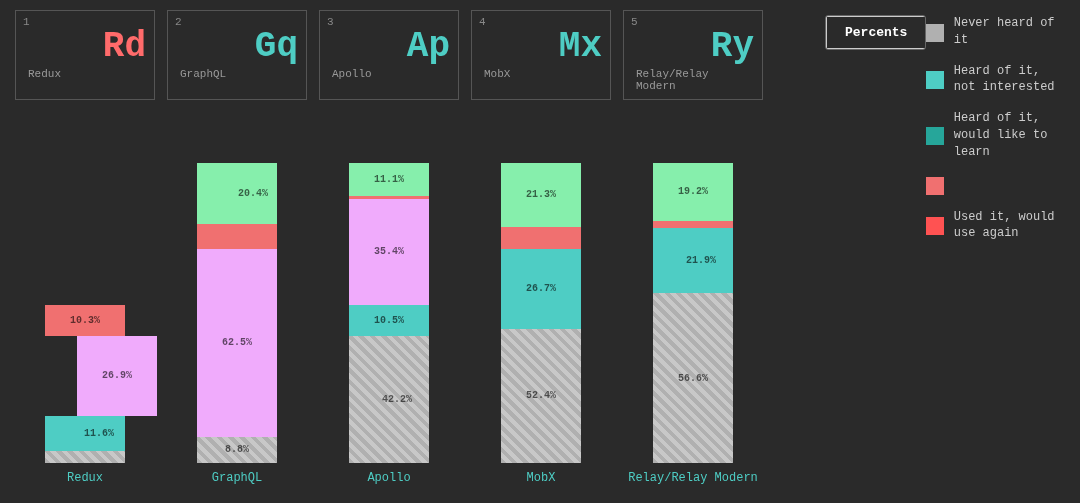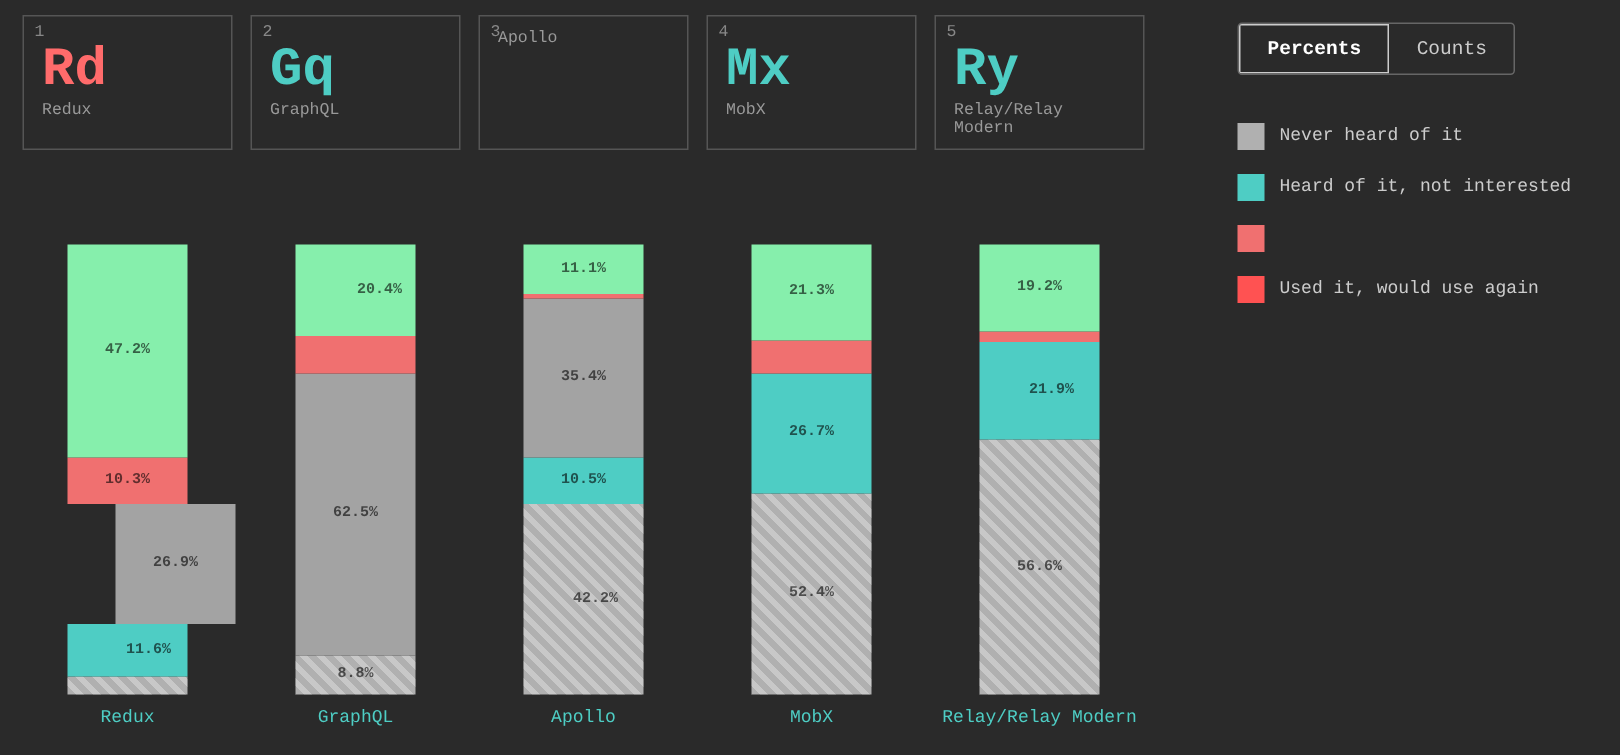--- a/index.html
+++ b/index.html
@@ -46,20 +46,21 @@
       left: 7px;
     }
 
     .card-abbr {
       font-size: 36px;
       font-weight: bold;
       color: #ff6b6b;
       margin-top: 12px;
       margin-left: 4px;
       line-height: 1;
+      text-align: right;
     }
 
     .card-abbr.teal { color: #4ecdc4; }
     .card-abbr.red { color: #ff6b6b; }
 
     .card-name {
       font-size: 11px;
       color: #999;
       margin-top: 3px;
       margin-left: 4px;
@@ -107,21 +108,21 @@
         rgba(255,255,255,0.3) 4px,
         rgba(255,255,255,0.3) 8px
       );
     }
 
     .seg-teal-light {
       background: #4ecdc4;
     }
 
     .seg-teal-dark {
-      background: #a3a3a3;
+      background: #f0abfc;
     }
 
     .seg-salmon {
       background: #f48fb1;
       background: #f07070;
     }
 
     .seg-red {
       background: #86efac;
     }
@@ -129,21 +130,21 @@
     .bar-label {
       font-size: 12px;
       color: #4ecdc4;
       margin-top: 8px;
       text-align: center;
     }
 
     .right-panel {
       width: 260px;
       display: flex;
-      flex-direction: column;
+      flex-direction: row;
       padding-left: 20px;
       padding-top: 5px;
     }
 
     .toggle-group {
       display: flex;
       flex-direction: row;
       border: 1px solid #666;
       border-radius: 3px;
       overflow: hidden;
@@ -234,20 +235,21 @@
     <div class="card-abbr red">Rd</div>
     <div class="card-name">Redux</div>
   </div>
       <div class="card">
     <span class="card-number">2</span>
     <div class="card-abbr teal">Gq</div>
     <div class="card-name">GraphQL</div>
   </div>
       <div class="card">
     <span class="card-number">3</span>
+    <div class="card-abbr teal">Ap</div>
     <div class="card-name">Apollo</div>
   </div>
       <div class="card">
     <span class="card-number">4</span>
     <div class="card-abbr teal">Mx</div>
     <div class="card-name">MobX</div>
   </div>
       <div class="card">
     <span class="card-number">5</span>
     <div class="card-abbr teal">Ry</div>
@@ -260,23 +262,20 @@
         <div class="bar-stack">
           <div class="bar-segment seg-gray" style="height: 12px;"></div>
           <div class="bar-segment seg-teal-light" style="height: 34.8px; padding-left: 28px;">
             <span class="segment-pct">11.6%</span>
           </div>
           <div class="bar-segment seg-teal-dark" style="height: 80.7px; margin-left: 32px;">
             <span class="segment-pct">26.9%</span>
           </div>
           <div class="bar-segment seg-salmon" style="height: 30.9px;">
             <span class="segment-pct">10.3%</span>
-          </div>
-          <div class="bar-segment seg-red" style="height: 141.6px;">
-            <span class="segment-pct">47.2%</span>
           </div>
         </div>
         <div class="bar-label">Redux</div>
       </div>
       <div class="bar-container">
         <div class="bar-stack">
           <div class="bar-segment seg-gray" style="height: 26.4px;">
             <span class="segment-pct">8.8%</span>
           </div>
           <div class="bar-segment seg-teal-dark" style="height: 187.5px;">
@@ -348,20 +347,24 @@
   <div class="legend" id="legend-container">
       <div class="legend-item">
         <div class="legend-swatch swatch-gray" style="background-color: rgb(176, 176, 176);"></div>
         <span class="legend-text">Never heard of it</span>
       </div>
       <div class="legend-item">
         <div class="legend-swatch swatch-teal-light" style="background-color: rgb(78, 205, 196);"></div>
         <span class="legend-text">Heard of it, not interested</span>
       </div>
       <div class="legend-item">
+        <div class="legend-swatch swatch-teal-dark" style="background-color: rgb(38, 166, 154);"></div>
+        <span class="legend-text">Heard of it, would like to learn</span>
+      </div>
+      <div class="legend-item">
         <div class="legend-swatch swatch-salmon" style="background-color: rgb(240, 112, 112);"></div>
       </div>
       <div class="legend-item">
         <div class="legend-swatch swatch-red" style="background-color: rgb(255, 82, 82);"></div>
         <span class="legend-text">Used it, would use again</span>
       </div>
     </div>
 </div>
 
 </body></html>

